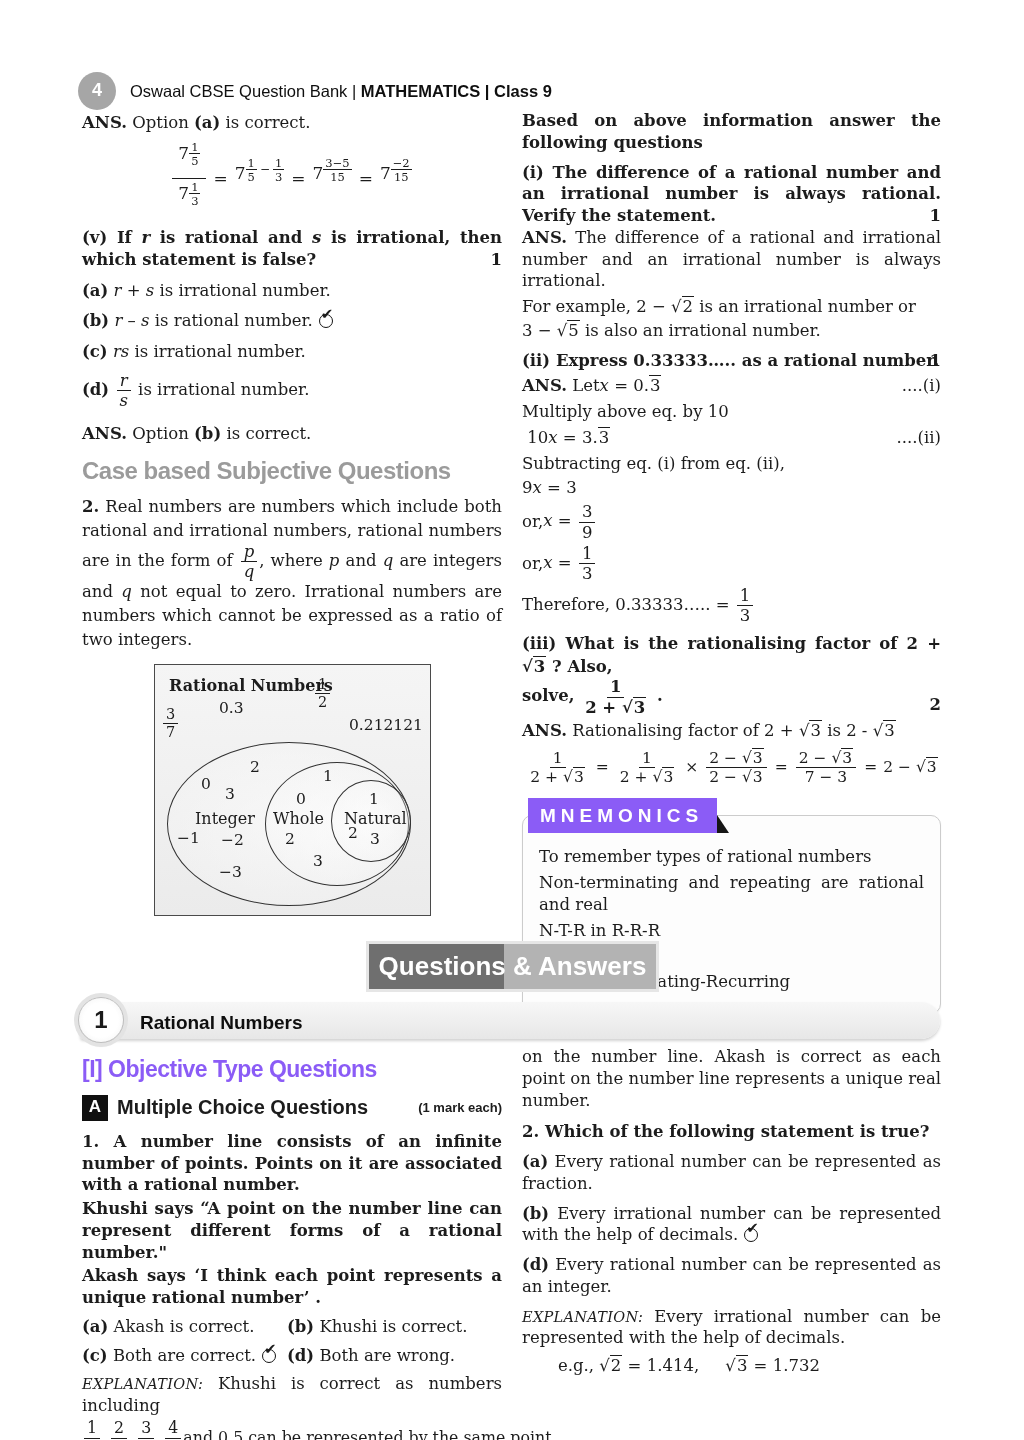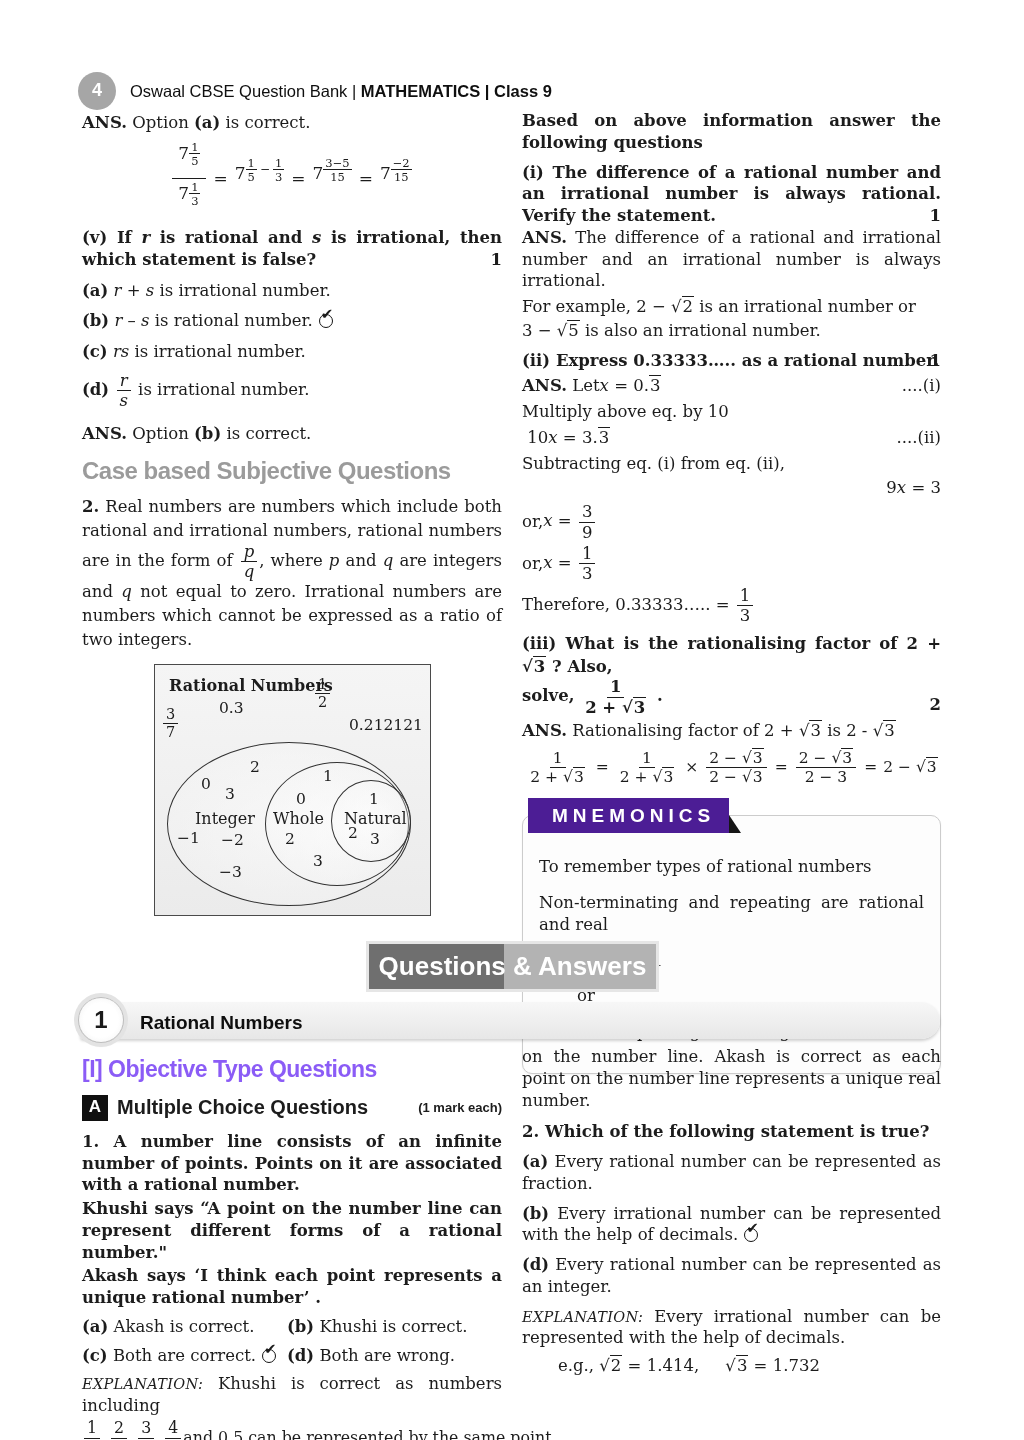--- a/index.html
+++ b/index.html
@@ -74,26 +74,26 @@
   .m3{display:flex;align-items:center;margin:4px 0}
   .m3 .l{white-space:nowrap}
   .m3 .c{flex:1;text-align:left}
   .m3 .r{white-space:nowrap}
   .bigeq{display:flex;align-items:center;justify-content:center;gap:6px;margin:8px 0 10px;
          font-size:15.5px;white-space:nowrap}
 
   
   .mnbox{position:relative;margin-top:30px;border:1.2px solid #cccccc;border-radius:10px;
          background:#fdfdfd;padding:26px 16px 16px;box-shadow:0 1px 2px rgba(0,0,0,.06)}
-  .mntag{position:absolute;top:-18px;left:5px;background:#4c1d95;color:#fff;
+  .mntag{position:absolute;top:-18px;left:5px;background:#8b5cf6;color:#fff;
          font-family:"Liberation Sans",sans-serif;font-weight:bold;font-size:19px;
-         letter-spacing:5px;padding:5px 14px 5px 24px}
+         letter-spacing:5px;padding:5px 14px 5px 12px}
   .mntag::after{content:"";position:absolute;right:-12px;bottom:0;
                 border-top:18px solid transparent;border-left:12px solid #161616}
-  .mnline{margin:14px 0;text-align:justify}
+  .mnline{margin:4px 0;text-align:justify}
   .mn-or{padding-left:38px}
 
   
   .qa{position:absolute;left:369px;top:944px;width:287px;height:45px;display:flex;align-items:center;
       justify-content:center;color:#fff;font-family:"Liberation Sans",sans-serif;font-weight:bold;
       font-size:26px;background:linear-gradient(90deg,#6f6f6f 0,#6f6f6f 47%,#b3b3b3 47%,#b3b3b3 100%);
       box-shadow:0 0 0 3px #e6e6e6}
 
   
   .chbar{position:absolute;left:80px;top:1002px;width:860px;height:37px;
@@ -303,21 +303,21 @@
       <span class="c"><i class="v">x</i><span> = 0.</span><span class="ov">3</span></span>
       <span class="r">....(i)</span>
     </div>
     <div>Multiply above eq. by 10</div>
     <div class="m3">
       <span class="l" style="visibility:hidden">.</span>
       <span class="c"><span>10</span><i class="v">x</i><span> = 3.</span><span class="ov">3</span></span>
       <span class="r">....(ii)</span>
     </div>
     <div>Subtracting eq. (i) from eq. (ii),</div>
-    <div style="text-align:right;margin:3px 0">
+    <div style="text-align:left;margin:3px 0">
       <span>9</span><i class="v">x</i><span> = 3</span>
     </div>
     <div class="m3">
       <span class="l">or,</span>
       <span class="c"><i class="v">x</i><span> = </span><span class="fr">
             <span class="fn">3</span>
             <span class="fd">9</span>
           </span></span>
       <span class="r" style="visibility:hidden">.</span>
     </div>
@@ -360,21 +360,21 @@
           <span class="fd"><span>2 + </span><span class="sq"><span>√</span><span class="rb">3</span></span></span>
         </span>
       <span>×</span>
       <span class="fr">
           <span class="fn"><span>2 − </span><span class="sq"><span>√</span><span class="rb">3</span></span></span>
           <span class="fd"><span>2 − </span><span class="sq"><span>√</span><span class="rb">3</span></span></span>
         </span>
       <span>=</span>
       <span class="fr">
           <span class="fn"><span>2 − </span><span class="sq"><span>√</span><span class="rb">3</span></span></span>
-          <span class="fd">2 − 3</span>
+          <span class="fd">7 − 3</span>
         </span>
       <span>=</span>
       <span><span>2 − </span><span class="sq"><span>√</span><span class="rb">3</span></span></span>
     </div>
 
     <div class="mnbox">
       <div class="mntag">MNEMONICS</div>
       <div class="mnline">To remember types of rational numbers</div>
       <div class="mnline">Non-terminating and repeating are rational and real</div>
       <div class="mnline">N-T-R in R-R-R</div>

